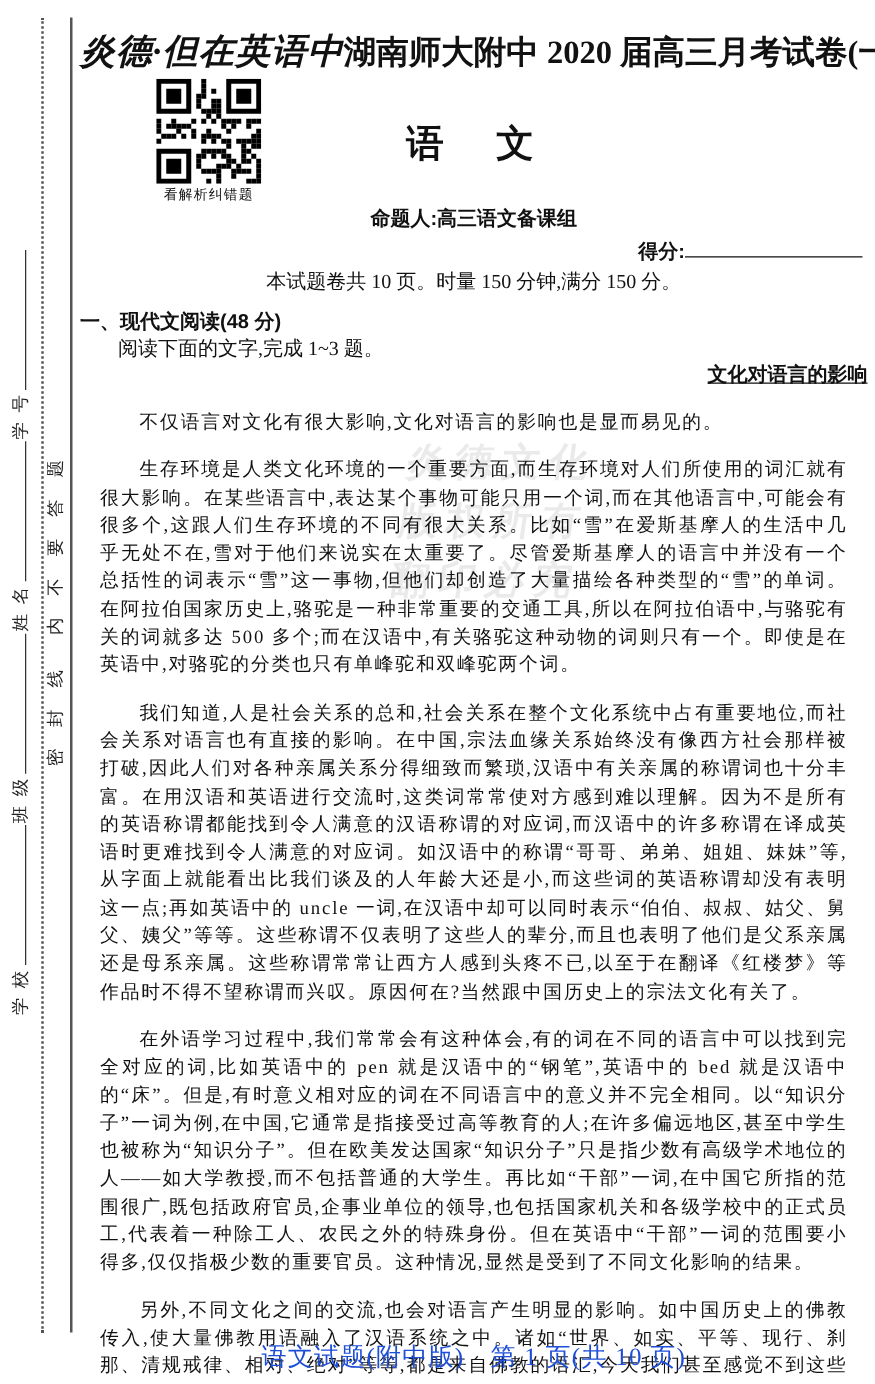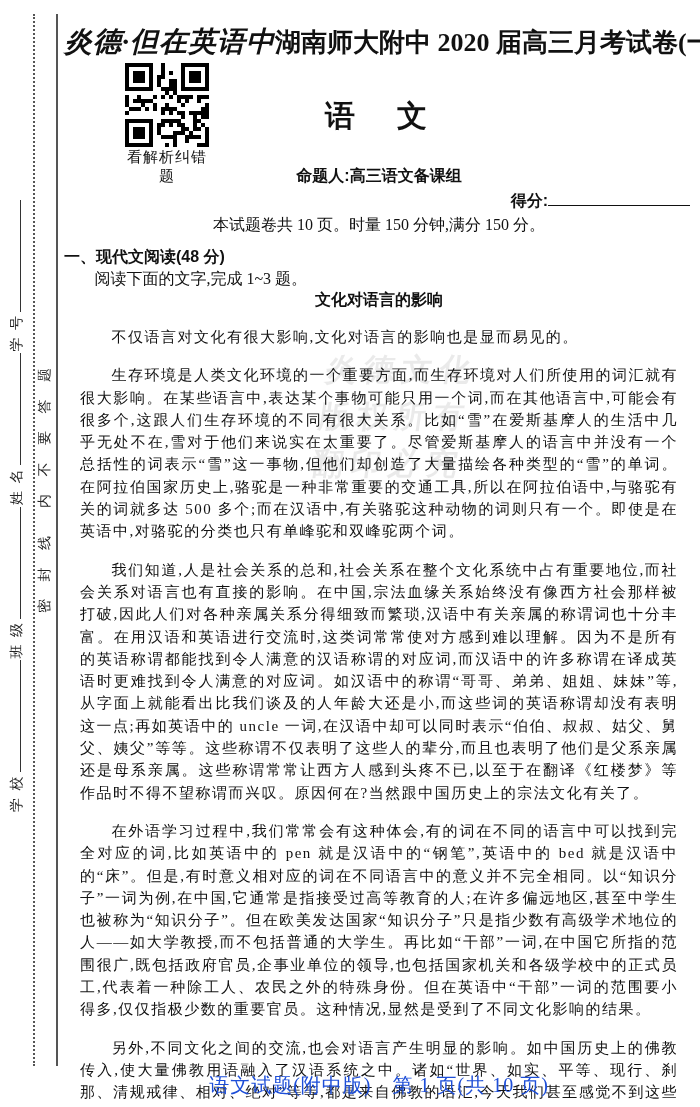--- a/index.html
+++ b/index.html
@@ -15,36 +15,36 @@
   .blank{display:inline-block;width:112px;height:13px;border-bottom:1.5px solid #333;
         margin:0 2px;}
   .seal-line{width:420px;left:-165px;top:478px;height:18px;font-size:14px;
         letter-spacing:7px;color:#222;text-align:center;}
   
   .content{position:absolute;left:64px;top:22px;width:630px;}
   .title{text-align:center;white-space:nowrap;line-height:40px;}
   .title .brand{font-weight:900;font-style:italic;font-size:28px;letter-spacing:1px;}
   .title .rest{font-weight:600;font-size:26px;}
   .qr-block{position:absolute;left:61px;top:41px;width:84px;text-align:center;}
-  .qr-caption{font-size:15px;letter-spacing:1px;margin-top:1px;color:#111;
+  .qr-caption{font-size:11px;letter-spacing:1px;margin-top:1px;color:#111;
         font-family:Liberation Sans, sans-serif;}
   .subject{text-align:center;font-size:30px;font-weight:bold;line-height:44px;
         margin-top:28px;letter-spacing:6px;}
   .setter{text-align:center;font-size:16px;font-weight:bold;line-height:21px;margin-top:27px;
         font-family:"Liberation Sans","DejaVu Sans",sans-serif;}
   .score-row{text-align:right;font-size:16px;font-weight:bold;line-height:21px;margin-top:4px;
         padding-right:4px;font-family:"Liberation Sans","DejaVu Sans",sans-serif;}
   .score-blank{display:inline-block;width:142px;height:15px;border-bottom:1.5px solid #111;}
   .exam-info{text-align:center;font-size:16px;line-height:22px;margin-top:3px;}
   
   .sec-heading{font-size:16px;font-weight:bold;line-height:22px;margin-top:10px;
         font-family:"Liberation Sans","DejaVu Sans",sans-serif;}
   .sec-sub,.sec-instr{font-size:16px;line-height:22px;text-indent:1.9em;}
-  .article-title{text-align:center;font-size:16px;font-weight:bold;line-height:20px;
-        margin-top:0;font-family:"Liberation Sans","DejaVu Sans",sans-serif;}
+  .article-title{text-align:right;font-size:16px;font-weight:bold;line-height:20px;
+        margin-top:0;font-family:"Liberation Sans","DejaVu Sans",sans-serif;text-decoration:underline;}
   .body-text p{margin:16px;font-size:15px;line-height:22.3px;letter-spacing:1.5px;
         text-align:justify;text-justify:inter-character;text-indent:2.1em;}
   .attribution{text-align:right;font-size:15px;line-height:22px;margin-top:5px;
         padding-right:6px;letter-spacing:1px;}
   
   .watermark{position:absolute;left:295px;top:346px;width:200px;text-align:center;
         font-size:31px;font-weight:bold;line-height:47px;letter-spacing:7px;
         color:#000;opacity:0.08;transform:skewX(-8deg);pointer-events:none;}
   
   .footer{position:absolute;left:64px;top:1072px;width:630px;text-align:center;

